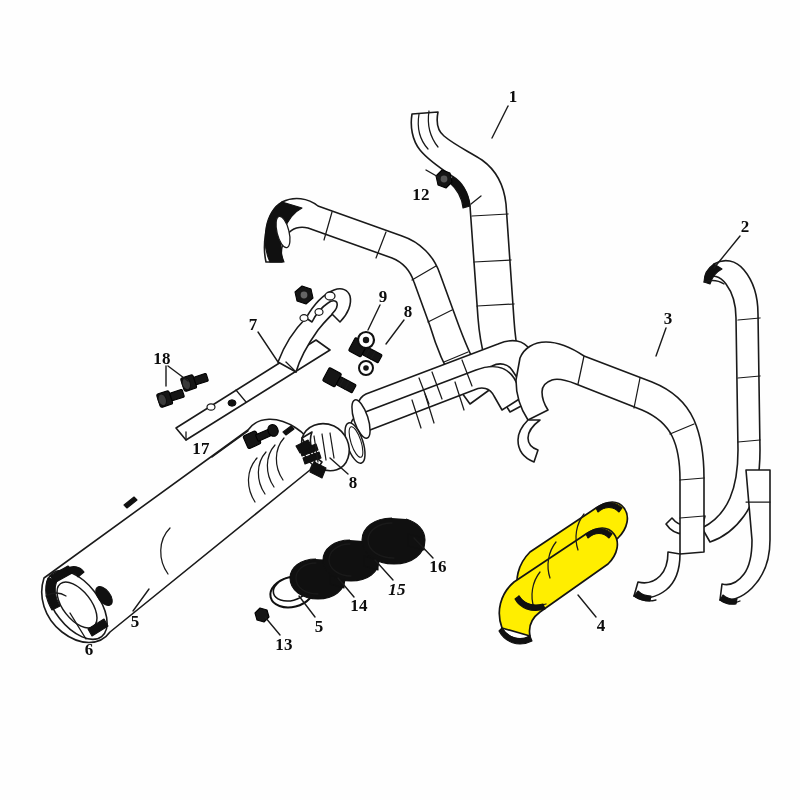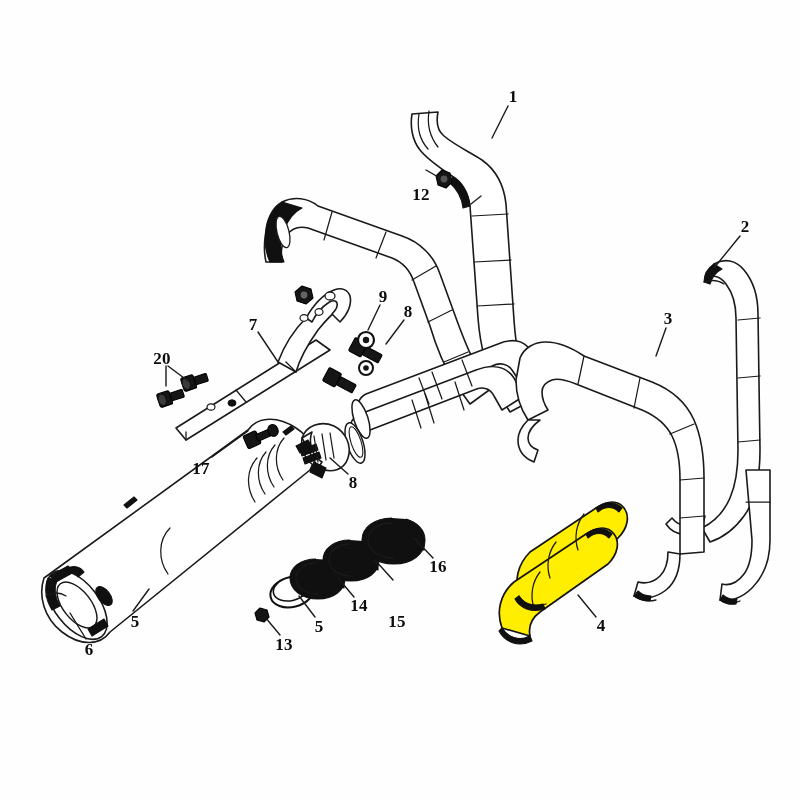--- a/index.html
+++ b/index.html
@@ -369,19 +369,19 @@
       <div class="callout-label" style="left: 135px; top: 621px;">5</div>
       <div class="callout-label" style="left: 89px; top: 649px;">6</div>
       <div class="callout-label" style="left: 253px; top: 324px;">7</div>
       <div class="callout-label" style="left: 408px; top: 311px;">8</div>
       <div class="callout-label" style="left: 383px; top: 296px;">9</div>
       <div class="callout-label" style="left: 319px; top: 626px;">5</div>
       <div class="callout-label" style="left: 353px; top: 482px;">8</div>
       <div class="callout-label" style="left: 421px; top: 161px; margin-top: 33px;">12</div>
       <div class="callout-label" style="left: 284px; top: 644px; font-family: Liberation Serif, serif;">13</div>
       <div class="callout-label" style="left: 359px; top: 605px;">14</div>
-      <div class="callout-label" style="left: 397px; top: 621px;">15</div>
+      <div class="callout-label" style="left: 397px; top: 589px; font-style: italic;">15</div>
       <div class="callout-label" style="left: 438px; top: 566px;">16</div>
-      <div class="callout-label" style="left: 201px; top: 468px;">17</div>
-      <div class="callout-label" style="left: 162px; top: 358px;">20</div>
+      <div class="callout-label" style="left: 201px; top: 448px;">17</div>
+      <div class="callout-label" style="left: 162px; top: 358px;">18</div>
     </div>
 
 </div>
 
 </body></html>

